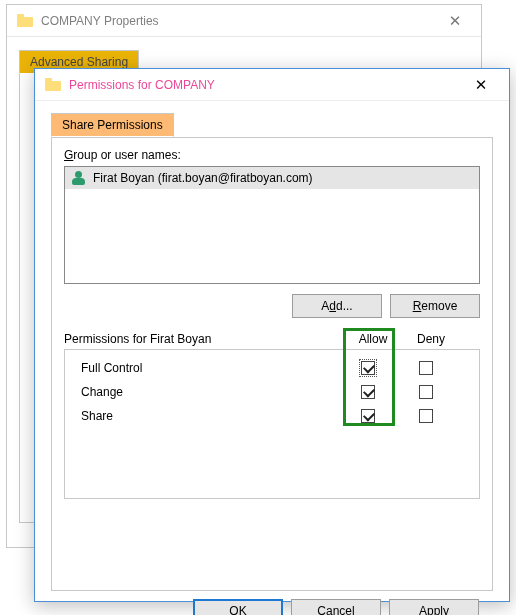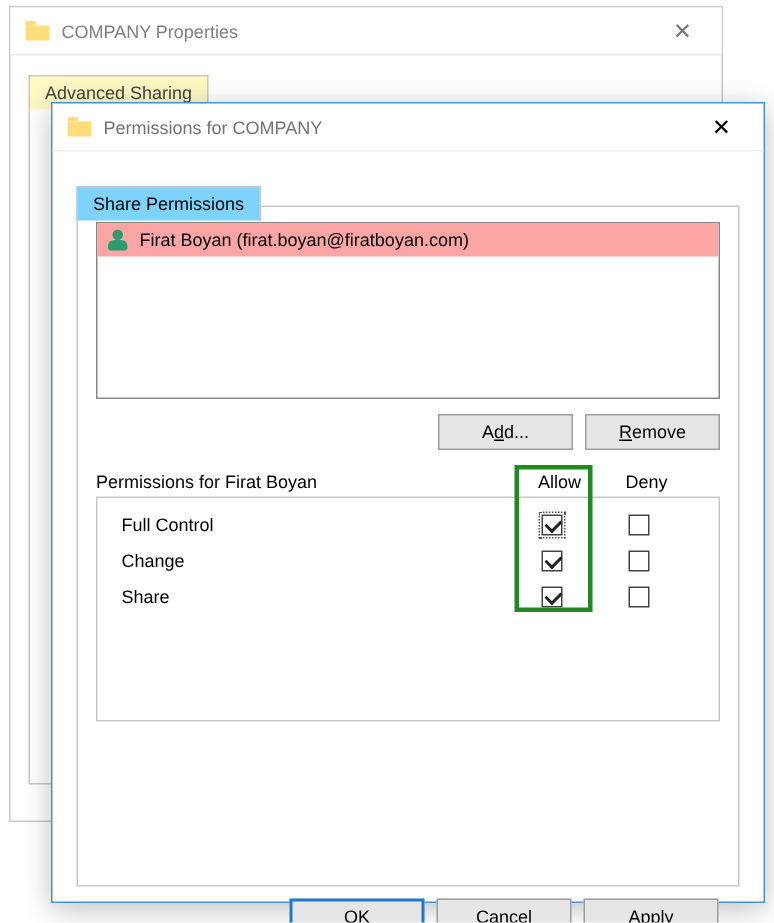--- a/index.html
+++ b/index.html
@@ -22,61 +22,61 @@
   }
   .folder-icon::after {
     content: ""; position: absolute; left: 0; top: 3px; width: 16px; height: 10px;
     background: #fede7b; border-radius: 1px;
   }
   .bg-title { color: #7f7f7f; flex: 1; }
   .bg-close { width: 40px; text-align: center; color: #777; font-size: 15px; }
   .bg-body { padding: 12px 12px; }
   .bg-tab {
     display: inline-block; border: 1px solid #c8c8c8; border-bottom: 1px solid #fff;
-    padding: 4px 10px; background: #fef9c3; color: #444; position: relative; top: 1px;
+    padding: 4px 10px; background: #eab308; color: #444; position: relative; top: 1px;
   }
   .bg-fieldarea {
     border: 1px solid #c8c8c8; height: 450px; background: #fff;
   }
   .adv-drop {
     margin: 18px 14px; border: 1px solid #c8c8c8; background: #fff;
     height: 26px; display: flex; align-items: center; justify-content: flex-end;
     padding: 0 8px; color: #555;
   }
 
   
   .window-fg {
     position: absolute; left: 34px; top: 68px; width: 476px; height: 534px;
     border: 1px solid #4a90d8; background: #fff;
     box-shadow: 0 4px 18px rgba(0,0,0,0.25);
   }
   .fg-titlebar {
     height: 32px; display: flex; align-items: center; padding: 0 8px 0 10px;
     border-bottom: 1px solid #eee;
   }
-  .fg-title { color: #737373; flex: 1; }
+  .fg-title { color: #ec4899; flex: 1; }
   .fg-close { width: 40px; text-align: center; color: #000; font-size: 15px; cursor: default; }
   .fg-body { padding: 10px 16px 12px 16px; }
 
   .tab-row { height: 26px; }
   .tab {
     display: inline-block; border: 1px solid #c8c8c8; border-bottom: 1px solid #fff;
-    padding: 4px 10px; background: #7dd3fc; position: relative; top: 13px;
+    padding: 4px 10px; background: #fdba74; position: relative; top: 2px;
   }
   .tab-area { border: 1px solid #c8c8c8; padding: 10px 12px 14px 12px; height: 454px; }
 
   .section-label { margin-bottom: 4px; color: #000; }
   .section-label .ul { text-decoration: underline; }
 
   .listbox {
     border: 1px solid #888; height: 118px; background: #fff; overflow: hidden; margin-bottom: 10px;
   }
   .list-item {
     display: flex; align-items: center; padding: 3px 6px;
-    background: #fca5a5;
+    background: #e5e5e5;
   }
   .user-icon {
     width: 16px; height: 16px; margin-right: 6px; display: inline-block; position: relative;
   }
   .user-icon::before {
     content: ""; position: absolute; left: 4px; top: 1px; width: 7px; height: 7px;
     background: #2e9b6e; border-radius: 50%;
   }
   .user-icon::after {
     content: ""; position: absolute; left: 1px; top: 8px; width: 13px; height: 7px;
@@ -150,20 +150,23 @@
       <span class="folder-icon"></span>
       <span class="fg-title">Permissions for COMPANY</span>
       <span class="fg-close">✕</span>
     </div>
     <div class="fg-body">
       <div class="tab-row">
         <span class="tab">Share Permissions</span>
       </div>
       <div class="tab-area">
 
+        <div class="section-label">
+          <span class="ul">G</span><span>roup or user names:</span>
+        </div>
 
         <div class="listbox">
           <div class="list-item">
             <span class="user-icon"></span>
             <span>Firat Boyan (firat.boyan@firatboyan.com)</span>
           </div>
         </div>
 
         <div class="btn-row">
           <div class="btn">

